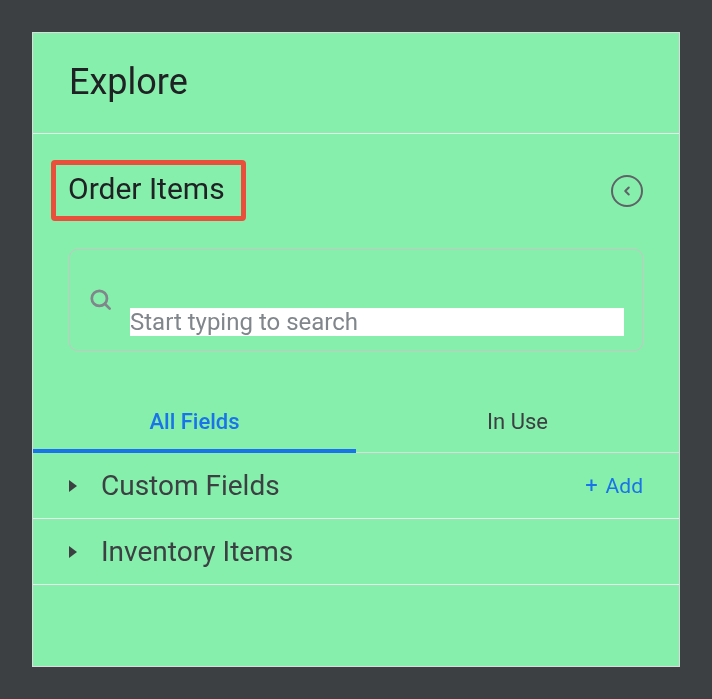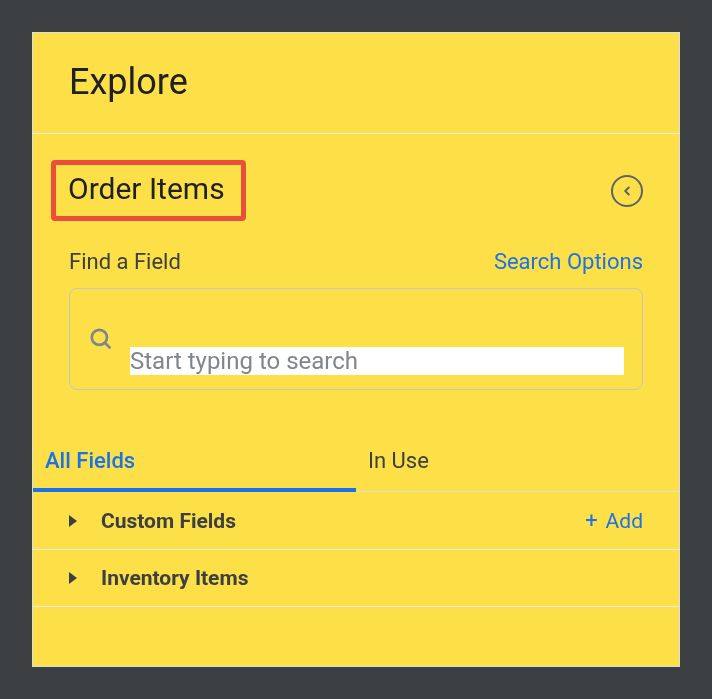--- a/index.html
+++ b/index.html
@@ -8,21 +8,21 @@
       padding: 0;
     }
     body {
       font-family: 'Google Sans', Roboto, Arial, sans-serif;
       background: #3c4043;
       width: 712px;
       height: 699px;
       padding: 32px;
     }
     .panel {
-      background: #fde047;
+      background: #86efac;
       width: 100%;
       height: 100%;
       border: 1px solid #dadce0;
       overflow: hidden;
       display: flex;
       flex-direction: column;
     }
     .header {
       padding: 28px 36px 30px;
       border-bottom: 1px solid #e8eaed;
@@ -108,21 +108,21 @@
     .search-input::placeholder {
       color: #80868b;
     }
     .tabs {
       display: flex;
       margin-top: 40px;
       border-bottom: 1px solid #dadce0;
     }
     .tab {
       flex: 1;
-      text-align: left;
+      text-align: center;
       padding: 18px 12px;
       font-size: 22px;
       cursor: pointer;
       position: relative;
     }
     .tab.active {
       color: #1a73e8;
       font-weight: 500;
     }
     .tab.active::after {
@@ -149,23 +149,23 @@
     }
     .caret {
       width: 0;
       height: 0;
       border-top: 6px solid transparent;
       border-bottom: 6px solid transparent;
       border-left: 8px solid #3c4043;
       margin-right: 24px;
     }
     .field-name {
-      font-size: 21px;
+      font-size: 28px;
       color: #3c4043;
-      font-weight: 700;
+      font-weight: 400;
       flex: 1;
     }
     .add-link {
       display: flex;
       align-items: center;
       gap: 8px;
       color: #1a73e8;
       font-size: 21px;
       cursor: pointer;
     }
@@ -187,24 +187,20 @@
       <div class="highlight-box">
         <div class="section-title">Order Items</div>
       </div>
       <button class="collapse-btn">
         <svg viewBox="0 0 24 24" fill="none" stroke="#5f6368" stroke-width="3.5" stroke-linecap="round" stroke-linejoin="round">
           <polyline points="15 18 9 12 15 6"></polyline>
         </svg>
       </button>
     </div>
 
-    <div class="search-labels">
-      <span class="find-label">Find a Field</span>
-      <span class="search-options">Search Options</span>
-    </div>
 
     <div class="search-box">
       <span class="search-icon">
         <svg width="26" height="26" viewBox="0 0 24 24" fill="none" stroke="#80868b" stroke-width="2.5" stroke-linecap="round">
           <circle cx="10.5" cy="10.5" r="7"></circle>
           <line x1="20" y1="20" x2="15.5" y2="15.5"></line>
         </svg>
       </span>
       <input type="text" class="search-input" placeholder="Start typing to search" style="">
     </div>

